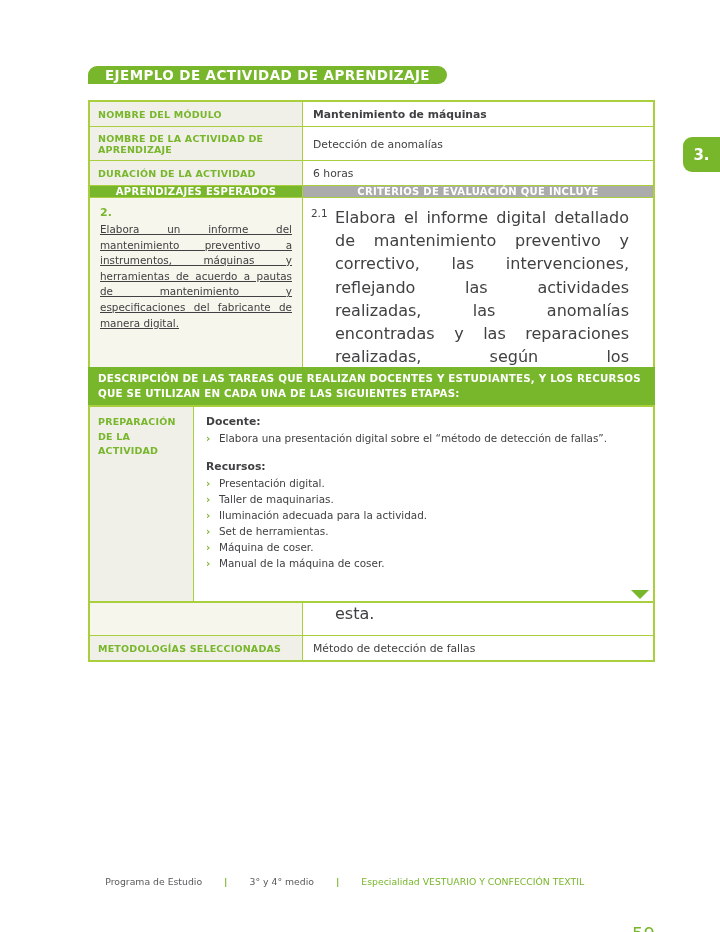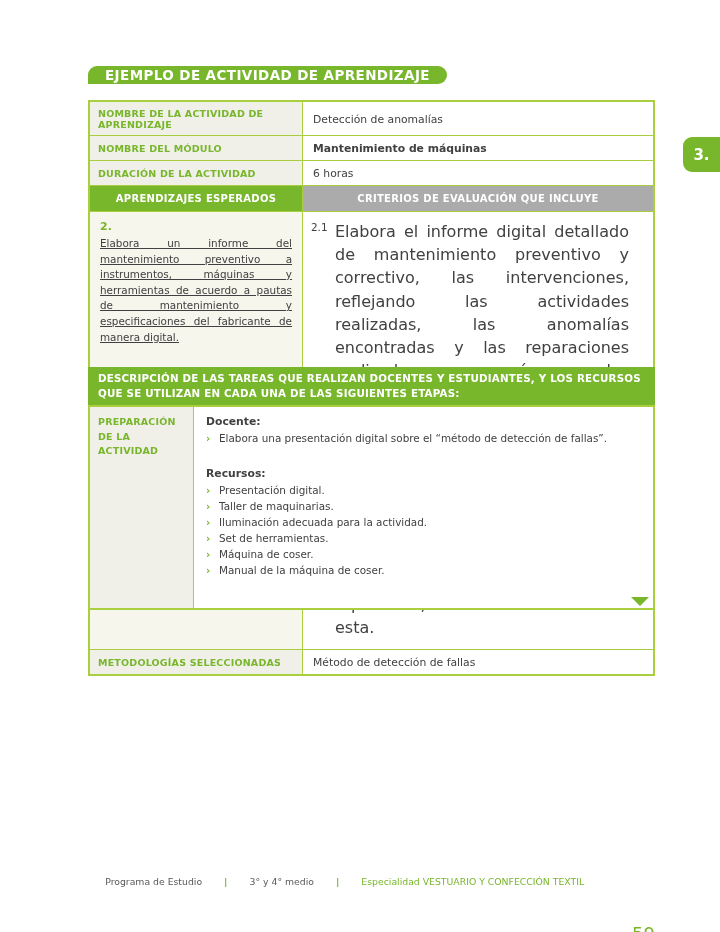--- a/index.html
+++ b/index.html
@@ -27,21 +27,21 @@
   .t-row{display:flex;border-bottom:1px solid var(--bgreen);}
   .t-row:last-child{border-bottom:none;}
   .t-label{width:213px;background:var(--labelbg);color:var(--green);font-size:9.5px;
     font-weight:bold;padding:6px 8px 5px;border-right:1px solid var(--bgreen);
     display:flex;align-items:center;letter-spacing:.2px;}
   .t-value{flex:1;background:#fff;font-size:10.8px;color:var(--ink);padding:6px 10px 5px;
     display:flex;align-items:center;}
   .t-value.bold{font-weight:bold;}
 
   .th-left,.th-right{display:flex;align-items:center;justify-content:center;
-    font-size:10px;font-weight:bold;color:#fff;padding:7px 4px;text-align:center;letter-spacing:.3px;}
+    font-size:10px;font-weight:bold;color:#fff;padding:0 4px;text-align:center;letter-spacing:.3px;}
   .th-left{width:213px;background:var(--green);border-right:1px solid var(--bgreen);}
   .th-right{flex:1;background:var(--gray);}
 
   .content-row{min-height:133px;align-items:stretch;}
   .obj-cell{width:213px;background:var(--creambg);border-right:1px solid var(--bgreen);
     padding:8px 10px;}
   .obj-num{color:var(--green);font-weight:bold;font-size:11px;margin-bottom:3px;}
   .obj-text{font-size:10.4px;color:var(--ink);line-height:1.5;text-align:justify;text-decoration:underline;}
   .crit-cell{flex:1;background:#fff;padding:8px 24px 8px 8px;}
   .crit-item{display:flex;margin-bottom:2px;}
@@ -52,21 +52,21 @@
   .banner{position:absolute;left:88px;top:367px;width:567px;background:var(--green);
     color:#fff;font-size:10.3px;font-weight:bold;line-height:1.45;padding:4px 10px 5px;letter-spacing:.2px;}
 
   
   .prep-table{position:absolute;left:88px;top:405px;width:567px;min-height:163px;
     border:2px solid var(--bgreen);display:flex;background:#fff;}
   .p-label{width:104px;background:var(--labelbg);border-right:1px solid var(--bgreen);
     color:var(--green);font-size:9.5px;font-weight:bold;line-height:1.55;padding:8px 8px;letter-spacing:.2px;}
   .p-content{flex:1;background:#fff;padding:6px 12px 28px;position:relative;}
   .p-head{font-weight:bold;font-size:10.8px;color:var(--ink);margin:2px 0 3px;}
-  .p-head.recursos{margin-top:21px;}
+  .p-head.recursos{margin-top:14px;}
   .p-item{display:flex;font-size:10.4px;color:var(--ink);line-height:1.45;margin:1px 0;}
   .bullet{color:var(--green);font-weight:bold;width:13px;flex:none;}
   .continue-triangle{position:absolute;right:4px;bottom:2px;width:0;height:0;
     border-left:9px solid transparent;border-right:9px solid transparent;
     border-top:9px solid var(--green);}
 
   
   .side-tab{position:absolute;right:0;top:137px;width:37px;height:35px;background:var(--green);
     border-radius:9px 0 0 9px;color:#fff;font-weight:bold;font-size:15px;
     display:flex;align-items:center;justify-content:center;}
@@ -81,27 +81,27 @@
 </head>
 <body>
 
 <div class="page">
 
   <div class="title-tab">EJEMPLO DE ACTIVIDAD DE APRENDIZAJE</div>
 
   <div class="info-table">
 
     <div class="t-row">
-      <div class="t-label">NOMBRE DE LA ACTIVIDAD DE APRENDIZAJE</div>
-      <div class="t-value">Detección de anomalías</div>
+      <div class="t-label">NOMBRE DEL MÓDULO</div>
+      <div class="t-value bold">Mantenimiento de máquinas</div>
     </div>
 
     <div class="t-row">
-      <div class="t-label">NOMBRE DEL MÓDULO</div>
-      <div class="t-value bold">Mantenimiento de máquinas</div>
+      <div class="t-label">NOMBRE DE LA ACTIVIDAD DE APRENDIZAJE</div>
+      <div class="t-value">Detección de anomalías</div>
     </div>
 
     <div class="t-row">
       <div class="t-label">DURACIÓN DE LA ACTIVIDAD</div>
       <div class="t-value">6 horas</div>
     </div>
 
     <div class="t-row">
       <div class="th-left">APRENDIZAJES ESPERADOS</div>
       <div class="th-right">CRITERIOS DE EVALUACIÓN QUE INCLUYE</div>

